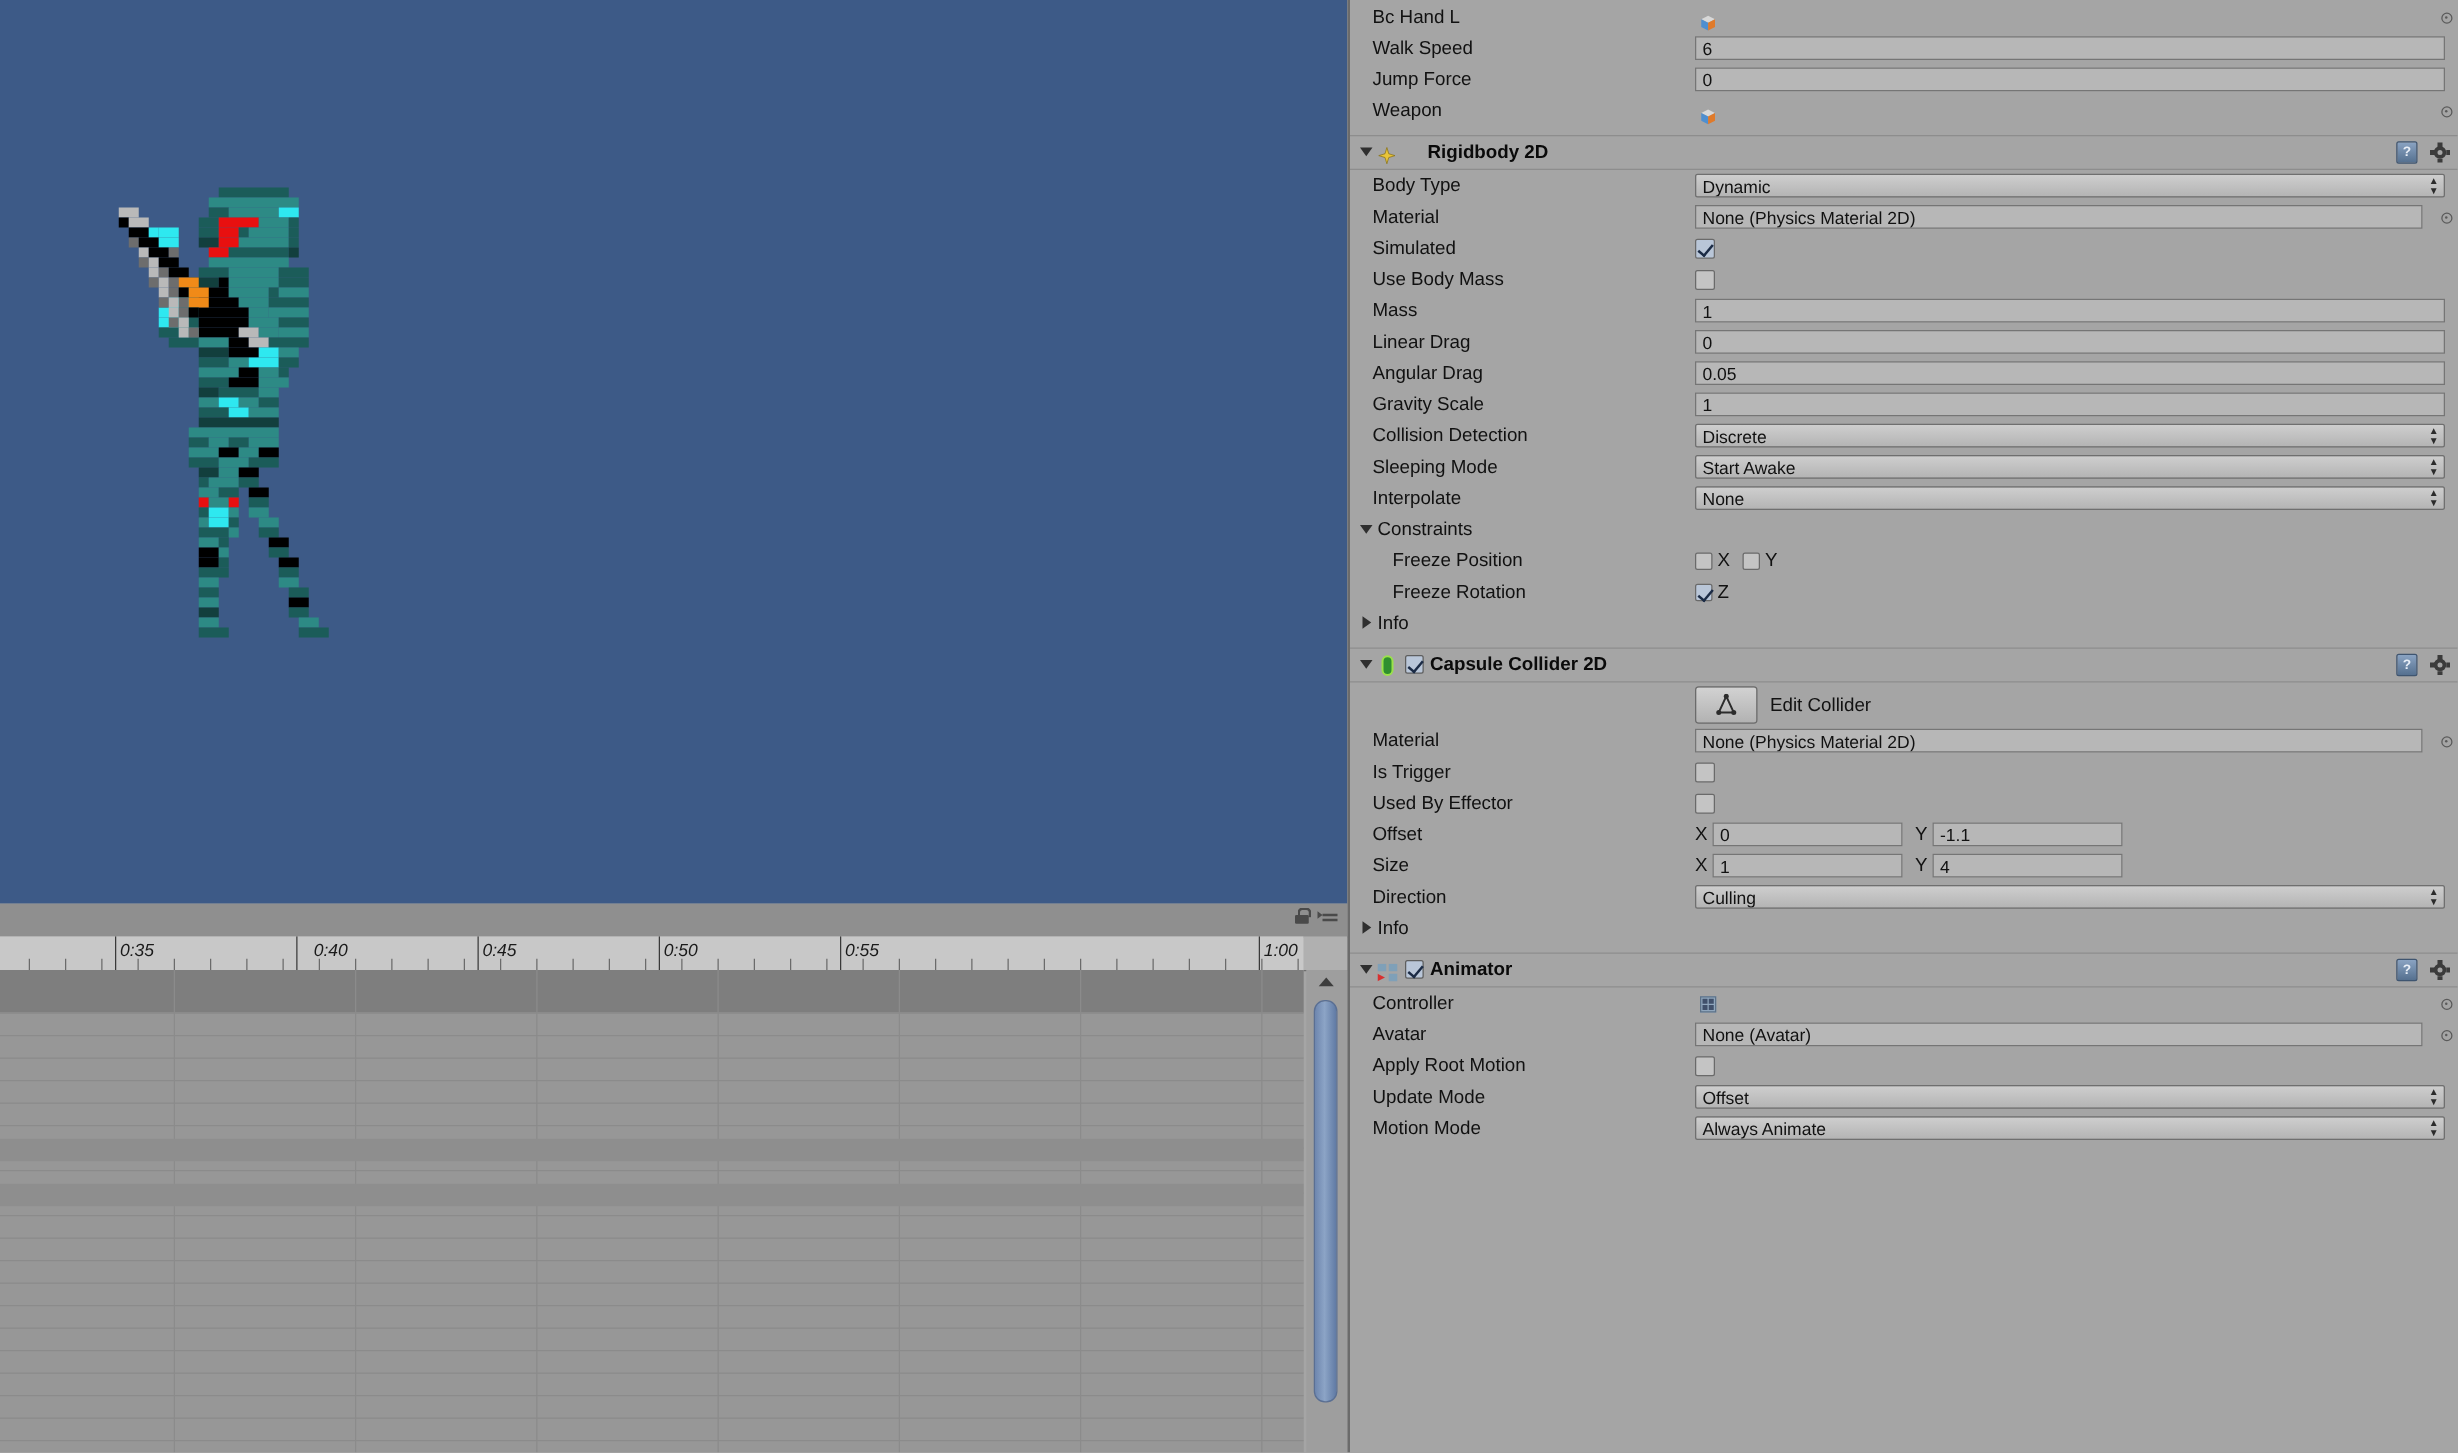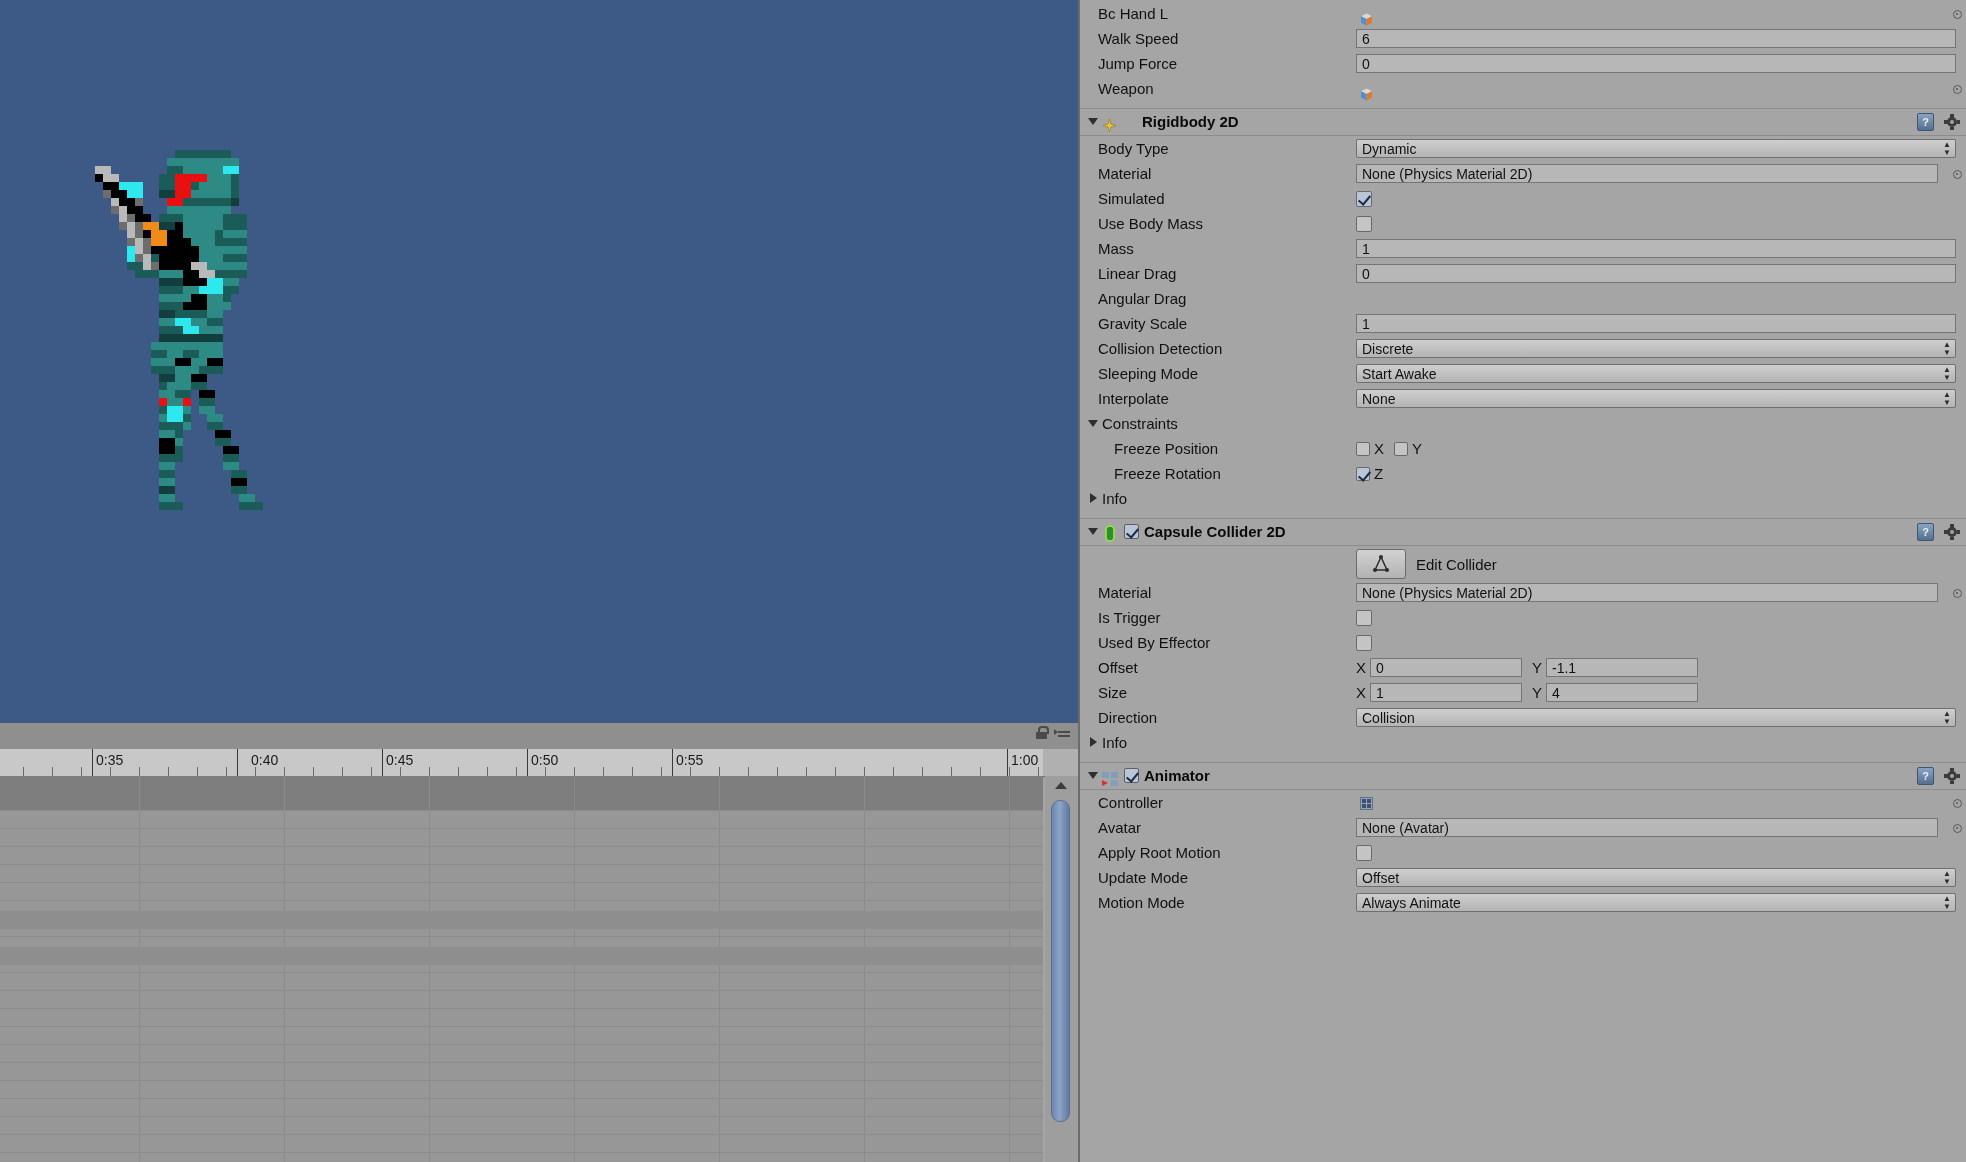--- a/index.html
+++ b/index.html
@@ -44,21 +44,21 @@
     left:0;top:2px;width:0;height:0;background:none;
     border-left:4px solid #4a4a4a;border-top:3px solid transparent;border-bottom:3px solid transparent;
   }
 
   #time-ruler{
     position:absolute;left:0;top:26px;width:1043px;height:27px;
     background:#c8c8c8;border-bottom:1px solid #6e6e6e;overflow:hidden;
   }
   #time-ruler .maj{position:absolute;top:0;width:1px;height:27px;background:#3a3a3a;}
   #time-ruler .min{position:absolute;bottom:0;width:1px;height:9px;background:#6a6a6a;}
-  #time-ruler .lbl{position:absolute;top:3px;font-size:14px;color:#1a1a1a;white-space:nowrap;}
+  #time-ruler .lbl{position:absolute;top:3px;font-size:14px;color:#1a1a1a;white-space:nowrap;font-style:italic;}
   #ruler-tail{
     position:absolute;left:1043px;top:26px;width:35px;height:27px;
     background:#b0b0b0;border-bottom:1px solid #6e6e6e;
   }
 
   #dope-sheet{
     position:absolute;left:0;top:53px;width:1043px;height:386px;
     background:#979797;overflow:hidden;
   }
   #dope-sheet .hrow{position:absolute;left:0;width:1043px;height:1px;background:#8b8b8b;}
@@ -571,20 +571,21 @@
     <div class="row">
       <span class="lab">Mass</span>
       <span class="field" style="right:12px">1</span>
     </div>
     <div class="row">
       <span class="lab">Linear Drag</span>
       <span class="field" style="right:12px">0</span>
     </div>
     <div class="row">
       <span class="lab">Angular Drag</span>
+      <span class="field" style="right:12px">0.05</span>
     </div>
     <div class="row">
       <span class="lab">Gravity Scale</span>
       <span class="field" style="right:12px">1</span>
     </div>
     <div class="row">
       <span class="lab">Collision Detection</span>
       <span class="field popup"><span>Discrete</span><span class="updown">
             <b>▲</b>
             <b>▼</b>
@@ -681,21 +682,21 @@
     </div>
     <div class="row">
       <span class="lab">Size</span>
       <span class="axis" style="left:276px">X</span>
       <span class="numbox" style="left:290px">1</span>
       <span class="axis" style="left:452px">Y</span>
       <span class="numbox" style="left:466px">4</span>
     </div>
     <div class="row">
       <span class="lab">Direction</span>
-      <span class="field popup"><span>Collision</span><span class="updown">
+      <span class="field popup"><span>Culling</span><span class="updown">
             <b>▲</b>
             <b>▼</b>
           </span></span>
     </div>
     <div class="foldout">
       <span class="tri-r"></span>
       <span class="ftxt">Info</span>
     </div>
     <div class="pad"></div>
 

